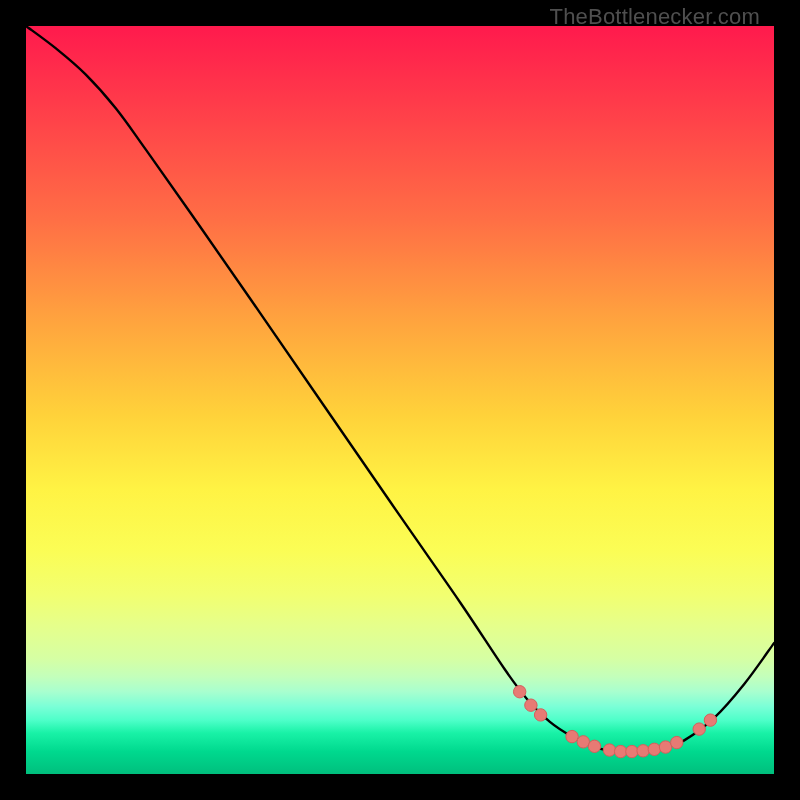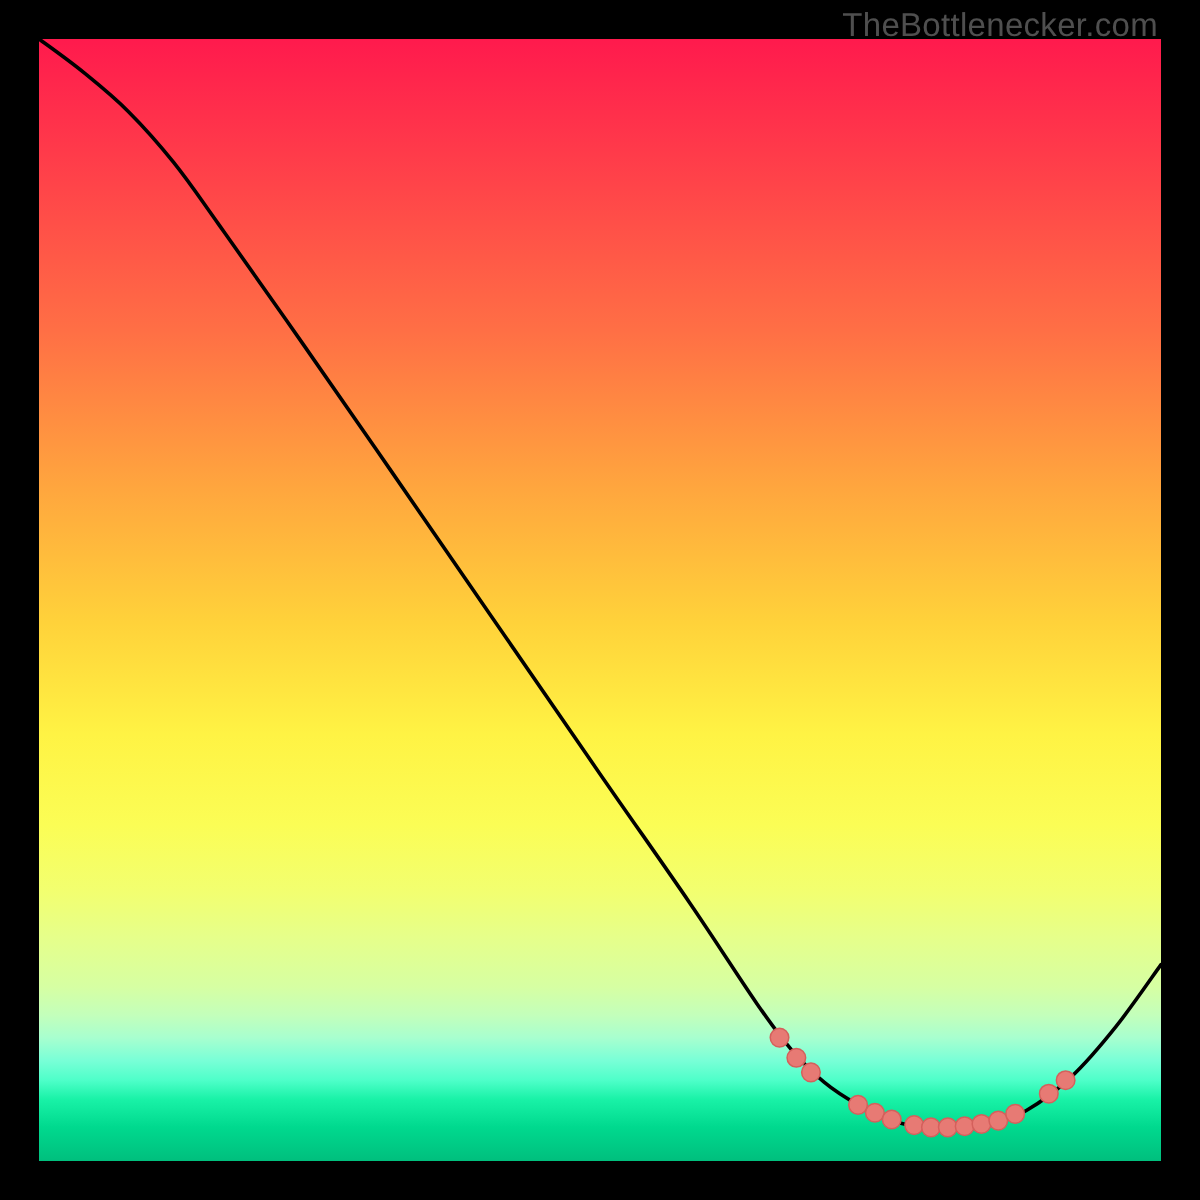--- a/index.html
+++ b/index.html
@@ -41,21 +41,21 @@
       #a8ffcf 89%,
       #7affd7 91%,
       #4effc9 92.8%,
       #19f2a7 94.5%,
       #00d98e 97%,
       #00bf7d 100%
     );
   }
   .watermark {
     position: absolute;
-    right: 28px;
+    right: 40px;
     top: 4px;
     color: #4f4f4f;
     font-size: 22px;
     letter-spacing: 0.2px;
     font-weight: 500;
     user-select: none;
   }
   svg.curve {
     position: absolute;
     left: 0;

